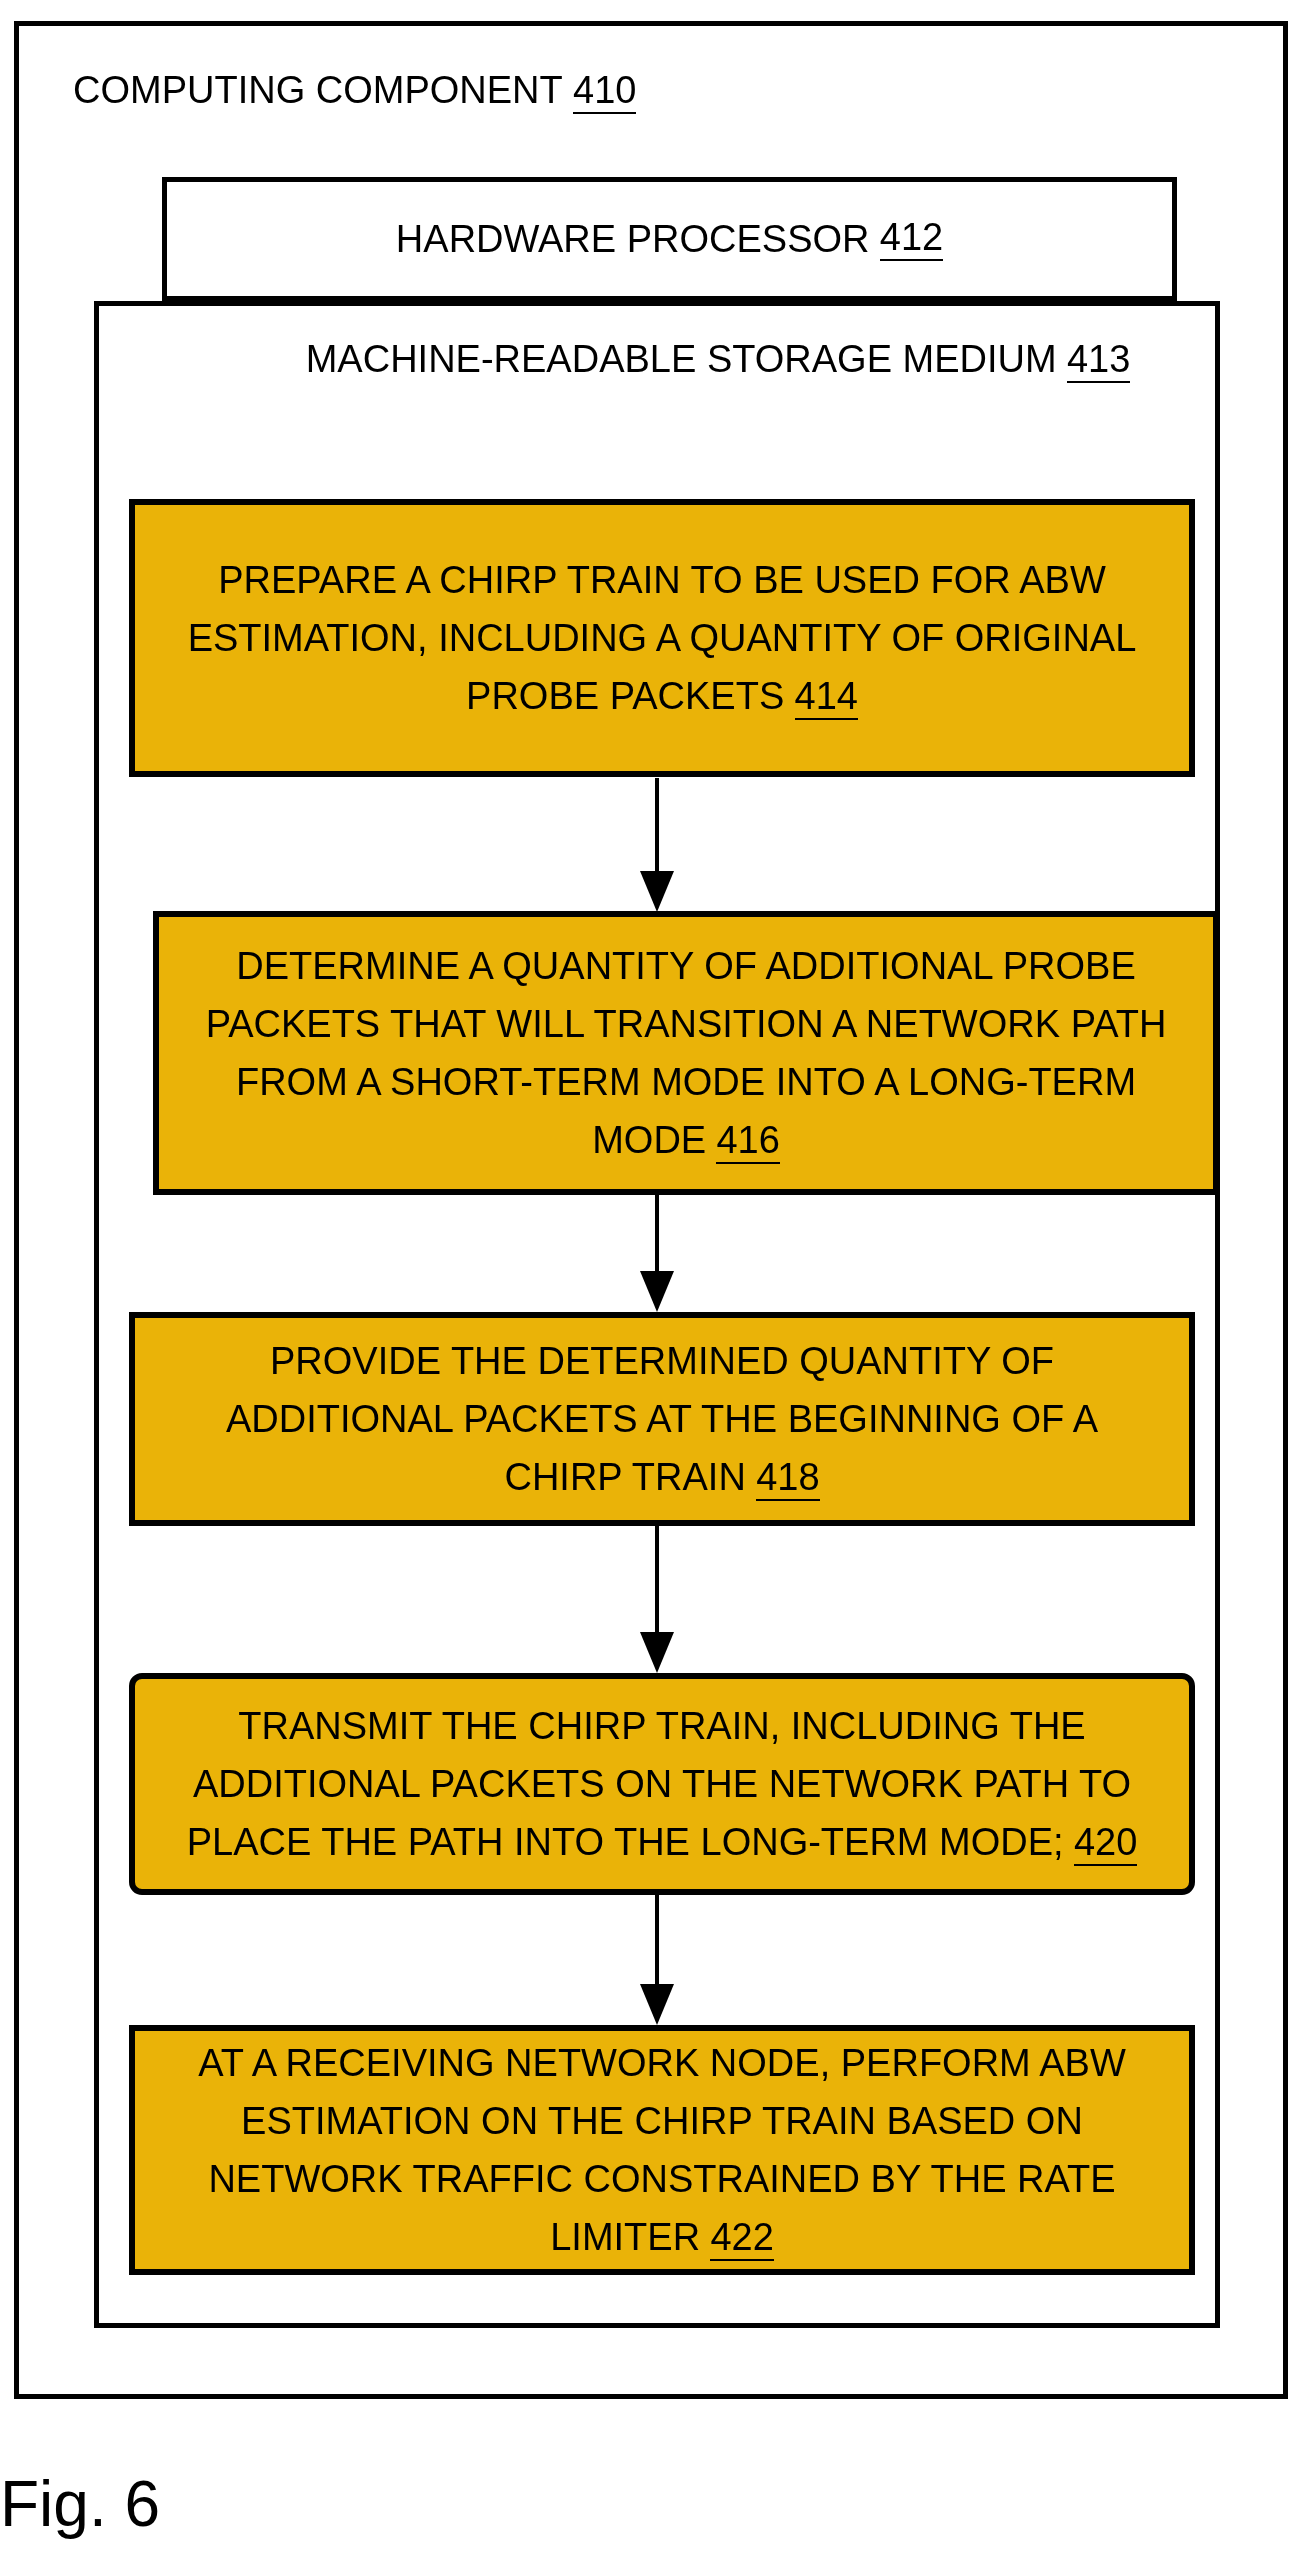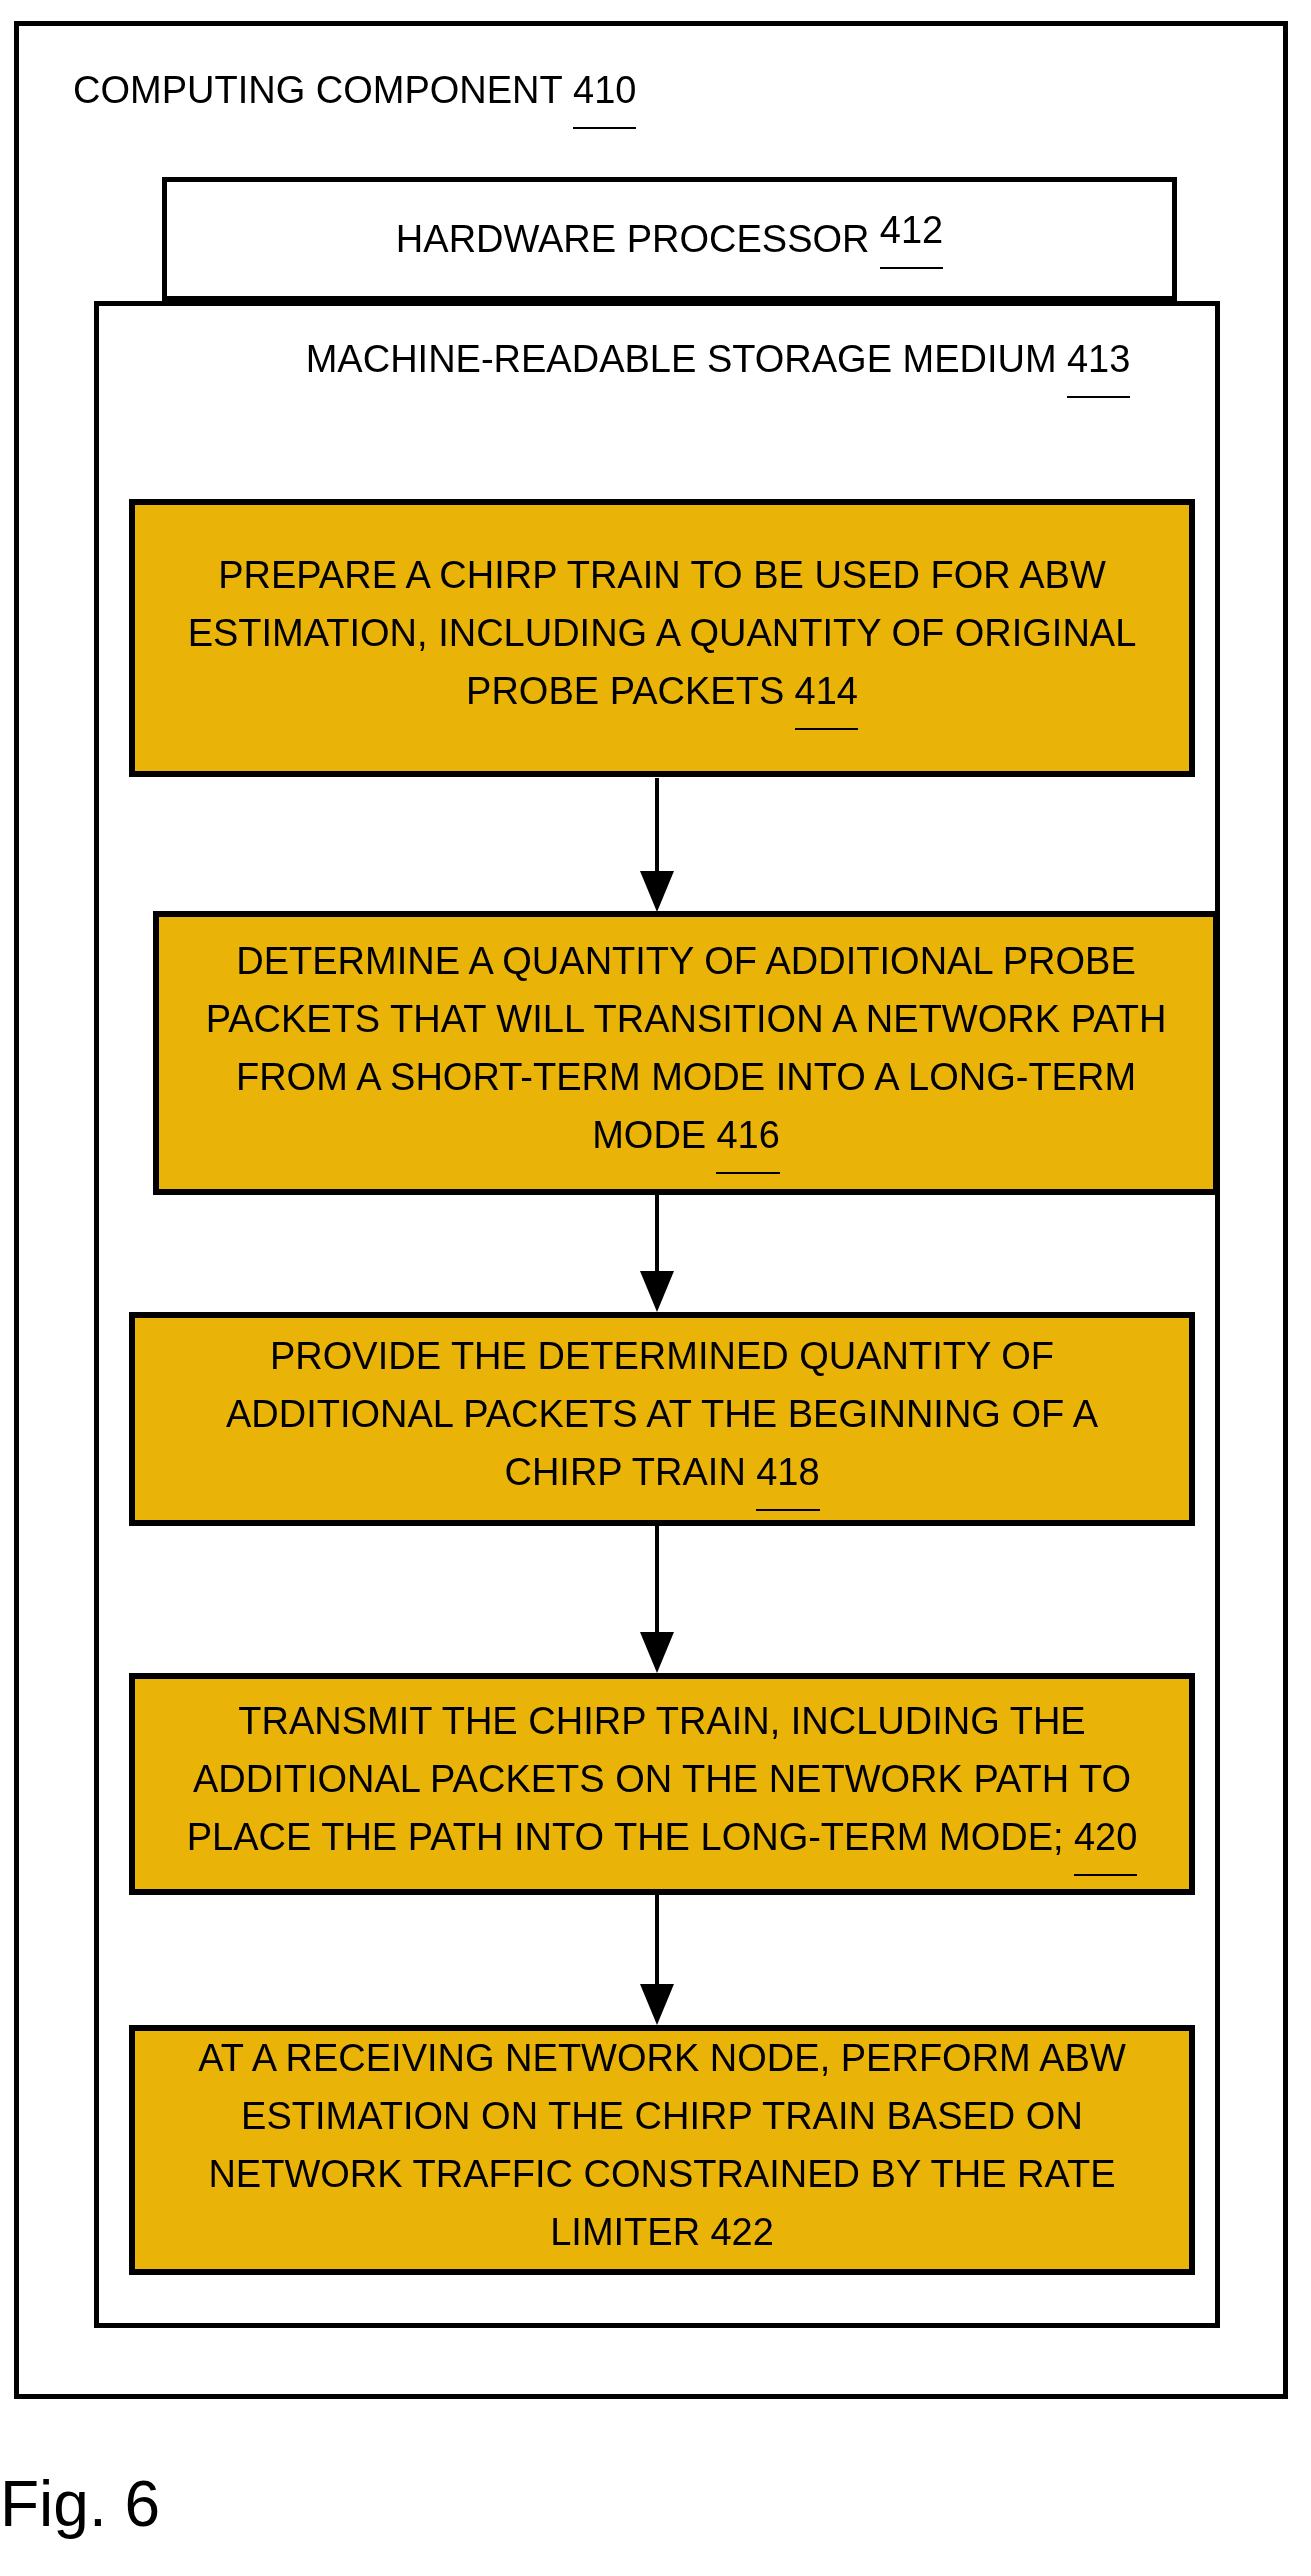--- a/index.html
+++ b/index.html
@@ -67,27 +67,27 @@
     justify-content: center;
     font-size: 38px;
     line-height: 58px;
     text-align: center;
   }
   .step .line { white-space: nowrap; }
 
   .step-414 { top: 499px;  height: 278px; }
   .step-416 { top: 911px;  height: 284px; margin-left: 24px; }
   .step-418 { top: 1312px; height: 214px; }
-  .step-420 { top: 1673px; height: 222px; }
+  .step-420 { top: 1673px; height: 222px; border-radius: 13px; }
   .step-422 { top: 2025px; height: 250px; }
 
   .ref {
     display: inline-block;
     border-bottom: 2.8px solid #000;
-    padding-bottom: 16px;
+    padding-bottom: 1px;
     line-height: 41px;
     margin-left: 0.27em;
   }
 
   .arrow {
     left: 640px;
     width: 34px;
     display: flex;
     flex-direction: column;
     align-items: center;

